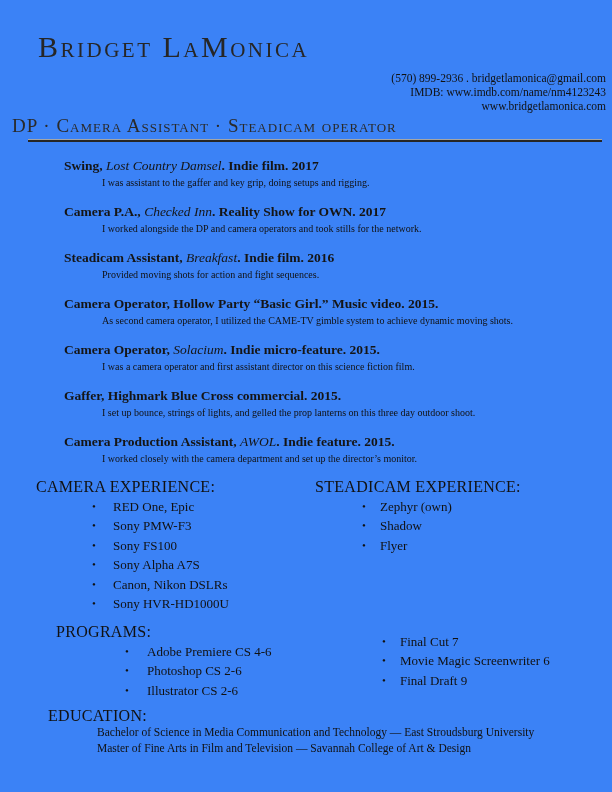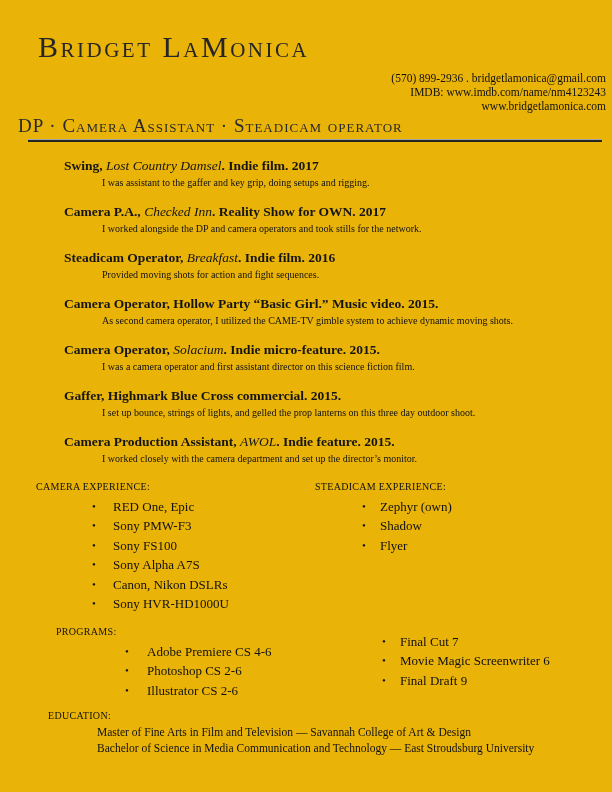--- a/index.html
+++ b/index.html
@@ -1,39 +1,39 @@
 <!DOCTYPE html>
 <html><head>
 <meta charset="utf-8">
 <style>
   html,body { margin:0; padding:0; background:#fff; }
   .page {
-    position:relative; width:612px; height:792px; background:#eab308;
+    position:relative; width:612px; height:792px; background:#3b82f6;
     font-family:"Liberation Serif","DejaVu Serif",serif; color:#1a1a1a;
     overflow:hidden;
   }
   
   header { padding-top:27px; }
   .header-top { display:flex; justify-content:space-between; align-items:flex-start;
                 padding-left:38px; padding-right:6px; }
   .name { margin:5px 0 0 0; font-size:30px; font-weight:normal; color:#262626;
           font-variant:small-caps; letter-spacing:2.5px; line-height:1; white-space:nowrap; }
   .contact { text-align:right; font-size:11.5px; line-height:14px; color:#111;margin-top:44px; }
-  .subtitle { padding-left:18px; margin-top:3px; font-size:19px; color:#2a2a2a;
+  .subtitle { padding-left:12px; margin-top:3px; font-size:19px; color:#2a2a2a;
               font-variant:small-caps; letter-spacing:1px; line-height:1.05; white-space:nowrap; }
   .rule { margin:3px 10px 0 28px; height:3px;
           background:linear-gradient(to bottom,#a6a6a6 1px,#262626 1px); }
   
   .entries { margin:15px 45px 0 64px; }
   .entry { margin-bottom:13px; }
   .entry-title { margin:0; font-size:13.5px; font-weight:bold; line-height:17px; color:#151515; }
   .entry-title em { font-style:italic; font-weight:normal; }
   .entry-desc { margin:1px 0 0 0; font-size:10px; line-height:15px; text-indent:38px; color:#111; }
   
-  .section-label { font-size:10px; letter-spacing:0.3px; color:#111; line-height:15px; }
+  .section-label { font-size:16px; letter-spacing:0.3px; color:#111; line-height:15px; }
   ul.bullets { list-style:none; margin:3px 0 0 0; padding:0; font-size:13px; line-height:19.5px; color:#111; }
   ul.bullets li { position:relative; padding-left:77px; }
   ul.bullets li .bullet { position:absolute; left:56px; font-size:11px; }
   .skills-row { display:flex; align-items:flex-start; padding-left:36px; margin-top:6px; }
   .skills-left { width:279px; }
   .skills-right { flex:1; }
   .skills-right ul.bullets li { padding-left:65px; }
   .skills-right ul.bullets li .bullet { left:47px; }
   
   .programs { margin-top:10px; padding-left:56px; }
@@ -71,21 +71,21 @@
   <main class="entries">
       <article class="entry">
         <h3 class="entry-title"><span>Swing, </span><em>Lost Country Damsel</em><span>. Indie film. 2017</span></h3>
         <p class="entry-desc">I was assistant to the gaffer and key grip, doing setups and rigging.</p>
       </article>
       <article class="entry">
         <h3 class="entry-title"><span>Camera P.A., </span><em>Checked Inn</em><span>. Reality Show for OWN. 2017</span></h3>
         <p class="entry-desc">I worked alongside the DP and camera operators and took stills for the network.</p>
       </article>
       <article class="entry">
-        <h3 class="entry-title"><span>Steadicam Operator, </span><em>Breakfast</em><span>. Indie film. 2016</span></h3>
+        <h3 class="entry-title"><span>Steadicam Assistant, </span><em>Breakfast</em><span>. Indie film. 2016</span></h3>
         <p class="entry-desc">Provided moving shots for action and fight sequences.</p>
       </article>
       <article class="entry">
         <h3 class="entry-title"><span>Camera Operator, Hollow Party “Basic Girl.” Music video. 2015.</span></h3>
         <p class="entry-desc">As second camera operator, I utilized the CAME-TV gimble system to achieve dynamic moving shots.</p>
       </article>
       <article class="entry">
         <h3 class="entry-title"><span>Camera Operator, </span><em>Solacium</em><span>. Indie micro-feature. 2015.</span></h3>
         <p class="entry-desc">I was a camera operator and first assistant director on this science fiction film.</p>
       </article>
@@ -137,18 +137,18 @@
             <li><span class="bullet">•</span><span>Movie Magic Screenwriter 6</span></li>
             <li><span class="bullet">•</span><span>Final Draft 9</span></li>
           </ul>
       </div>
     </div>
   </section>
 
   <section class="education">
     <div class="section-label">EDUCATION:</div>
     <ul class="plain">
+        <li><span>Bachelor of Science in Media Communication and Technology — East Stroudsburg University</span></li>
         <li><span>Master of Fine Arts in Film and Television — Savannah College of Art &amp; Design</span></li>
-        <li><span>Bachelor of Science in Media Communication and Technology — East Stroudsburg University</span></li>
       </ul>
   </section>
 
 </div>
 
 </body></html>

